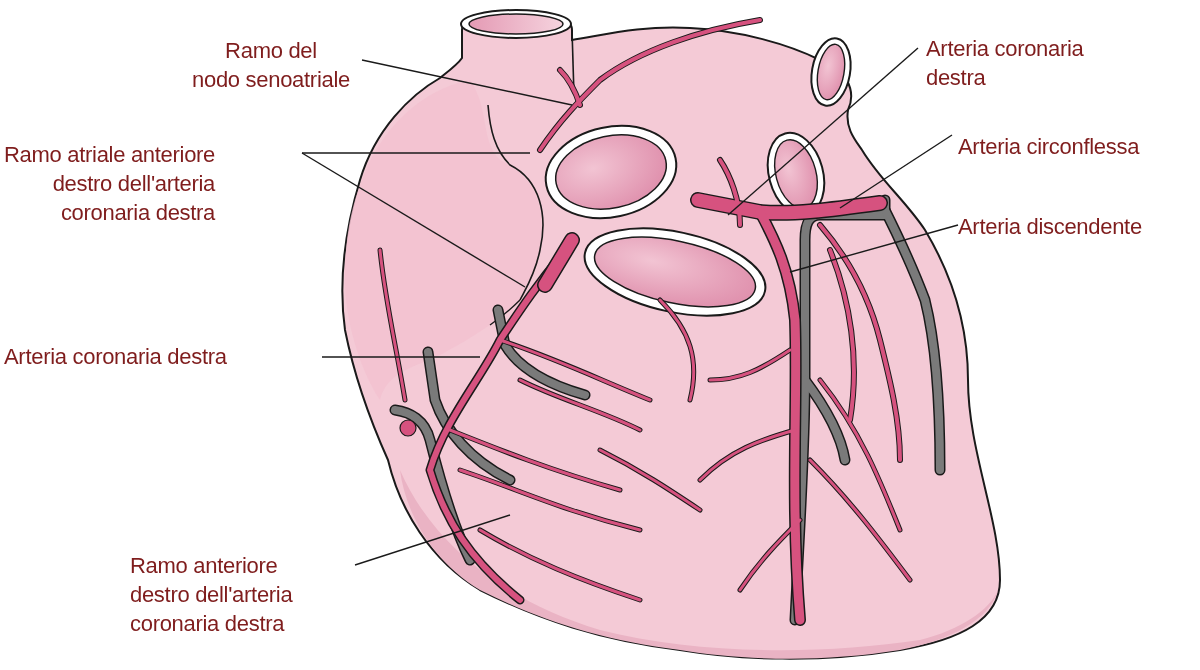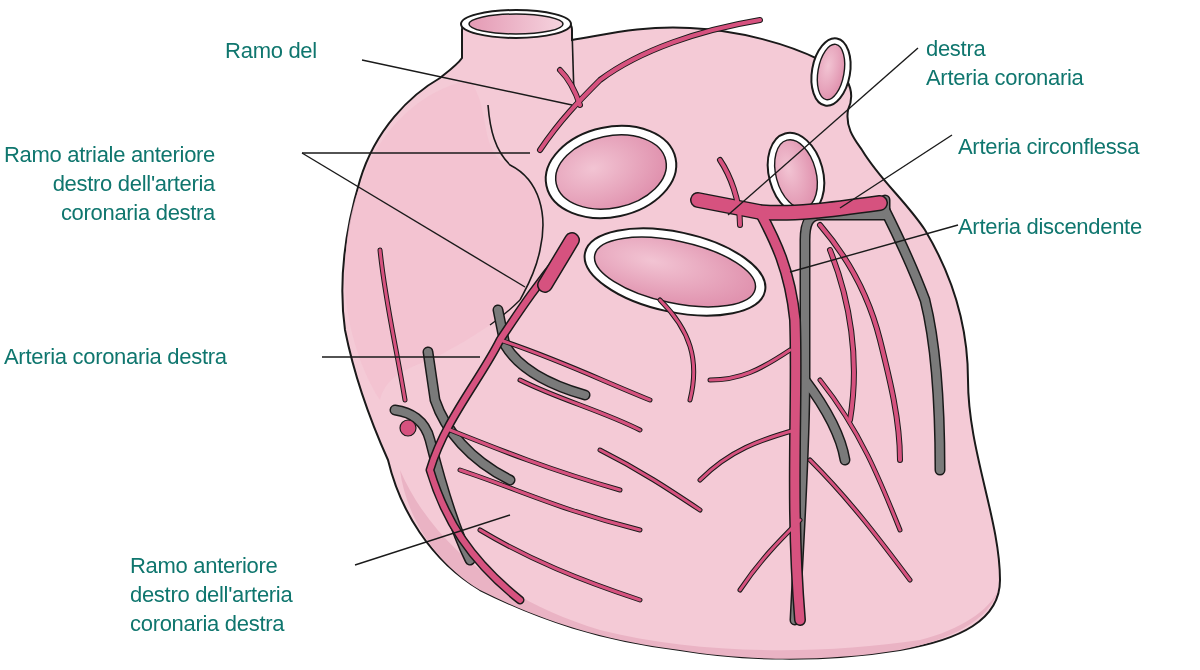--- a/index.html
+++ b/index.html
@@ -3,21 +3,21 @@
 <meta charset="utf-8">
 <style>
   html, body { margin: 0; padding: 0; background: #ffffff; }
   body { width: 1200px; height: 670px; position: relative; overflow: hidden; font-family: "Liberation Sans", "DejaVu Sans", sans-serif; }
   #figure { position: absolute; left: 0; top: 0; width: 1200px; height: 670px; }
   .label {
     position: absolute;
     font-family: "Liberation Sans", "DejaVu Sans", sans-serif;
     font-size: 22px;
     line-height: 29px;
-    color: #0f766e;
+    color: #7f1d1d;
     white-space: nowrap;
     letter-spacing: -0.3px;
   }
   .label span { display: block; }
   .center { text-align: center; }
 </style>
 </head>
 <body>
 
 <svg id="figure" viewBox="0 0 1200 670" xmlns="http://www.w3.org/2000/svg">
@@ -157,41 +157,42 @@
     <line x1="322" y1="357" x2="480" y2="357"></line>
     <line x1="355" y1="565" x2="510" y2="515"></line>
     <line x1="918" y1="48" x2="728" y2="215"></line>
     <line x1="952" y1="135" x2="840" y2="208"></line>
     <line x1="958" y1="225" x2="790" y2="272"></line>
   </g>
 </svg>
 
 <div class="label center" style="left:176px; top:36px; width:190px;">
   <span>Ramo del</span>
+  <span>nodo senoatriale</span>
 </div>
 
 <div class="label" style="left:4px; top:140px;text-align:right;">
   <span>Ramo atriale anteriore</span>
   <span>destro dell'arteria</span>
   <span>coronaria destra</span>
 </div>
 
 <div class="label" style="left:4px; top:342px;">
   <span>Arteria coronaria destra</span>
 </div>
 
 <div class="label" style="left:130px; top:551px;">
   <span>Ramo anteriore</span>
   <span>destro dell'arteria</span>
   <span>coronaria destra</span>
 </div>
 
 <div class="label" style="left:926px; top:34px;">
+  <span>Arteria coronaria</span>
   <span>destra</span>
-  <span>Arteria coronaria</span>
 </div>
 
 <div class="label" style="left:958px; top:120px;margin-top:12px;">
   <span>Arteria circonflessa</span>
 </div>
 
 <div class="label" style="left:958px; top:212px;">
   <span>Arteria discendente</span>
 </div>
 

